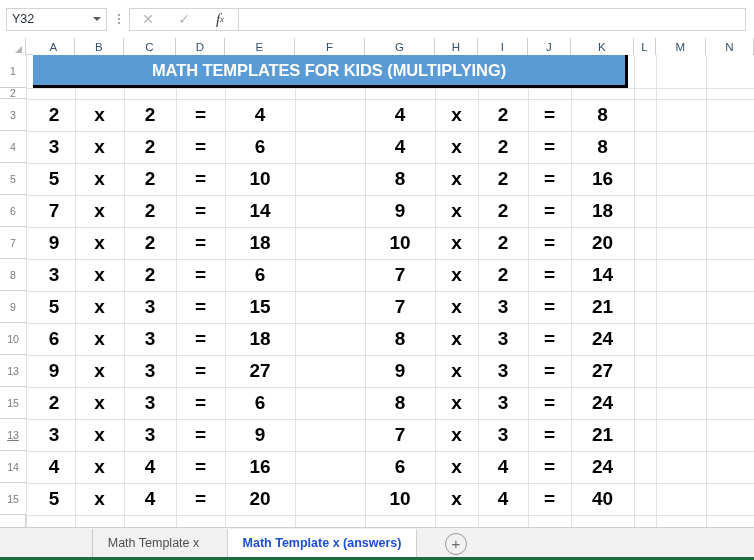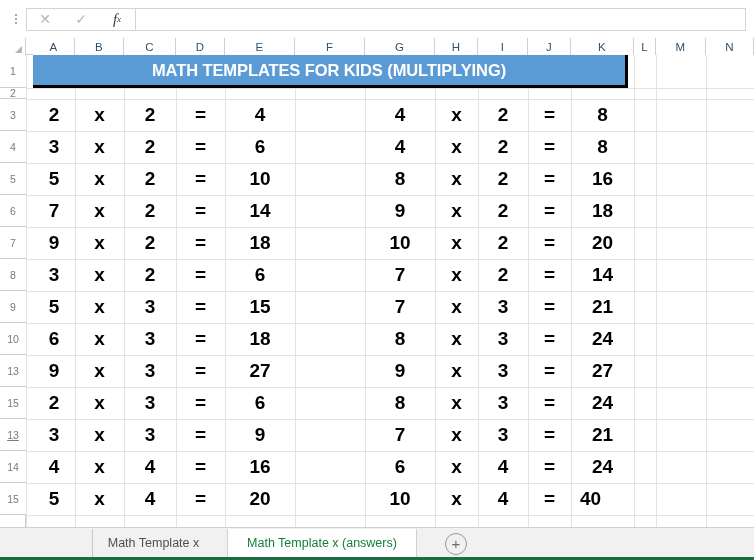--- a/index.html
+++ b/index.html
@@ -281,22 +281,22 @@
     font-size: 12.5px;
     padding: 0 12px;
     white-space: nowrap;
   }
   .tab.inactive {
     color: #505050;
     background: #f1f1f1;
     border-left: 1px solid #c8c8c8;
   }
   .tab.active {
-    color: #15803d;
-    font-weight: normal;
+    color: #1d4ed8;
+    font-weight: bold;
     background: #ffffff;
     border: 1px solid #d0d0d0;
     border-bottom: none;
     border-top: none;
     border-radius: 0;
   }
   .addsheet {
     position: absolute;
     top: 5px;
     width: 20px; height: 20px;
@@ -311,20 +311,24 @@
     background: #f1f1f1;
   }
   .addsheet span { margin-top: -2px; }
 </style>
 </head>
 <body>
 
 <div id="app">
 
   <div class="formula-row">
+    <div class="name-box">
+      <div class="name-box-text">Y32</div>
+      <div class="name-box-arrow"></div>
+    </div>
     <div class="kebab">
       <i></i>
         <i></i>
         <i></i>
     </div>
     <div class="fx-group">
       <div class="fx-btn">✕</div>
       <div class="fx-btn">✓</div>
       <div class="fx-btn fx-italic">
           <em>f</em>
@@ -538,21 +542,21 @@
           <div class="cell c-num" style="left: 545px; top: 364px; width: 63px; height: 32px;">21</div>
           <div class="cell c-num" style="left: 339px; top: 396px; width: 70px; height: 32px;">6</div>
           <div class="cell c-op" style="left: 409px; top: 396px; width: 43px; height: 32px;">x</div>
           <div class="cell c-num" style="left: 452px; top: 396px; width: 50px; height: 32px;">4</div>
           <div class="cell c-op" style="left: 502px; top: 396px; width: 43px; height: 32px;">=</div>
           <div class="cell c-num" style="left: 545px; top: 396px; width: 63px; height: 32px;">24</div>
           <div class="cell c-num" style="left: 339px; top: 428px; width: 70px; height: 32px;">10</div>
           <div class="cell c-op" style="left: 409px; top: 428px; width: 43px; height: 32px;">x</div>
           <div class="cell c-num" style="left: 452px; top: 428px; width: 50px; height: 32px;">4</div>
           <div class="cell c-op" style="left: 502px; top: 428px; width: 43px; height: 32px;">=</div>
-          <div class="cell c-num" style="left: 533px; top: 428px; width: 63px; height: 32px;">40</div>
+          <div class="cell c-num" style="left: 545px; top: 428px; width: 63px; height: 32px;">40</div>
         </div>
     </div>
   </div>
 
   <div class="tabbar">
     <div id="tabs">
         <div class="tab inactive" style="left: 92px; width: 122px; text-align: right;">Math Template x</div>
         <div class="tab active" style="left: 227px; width: 190px;">Math Template x (answers)</div>
       </div>
     <div class="addsheet" id="addsheet" style="left: 445px;">

